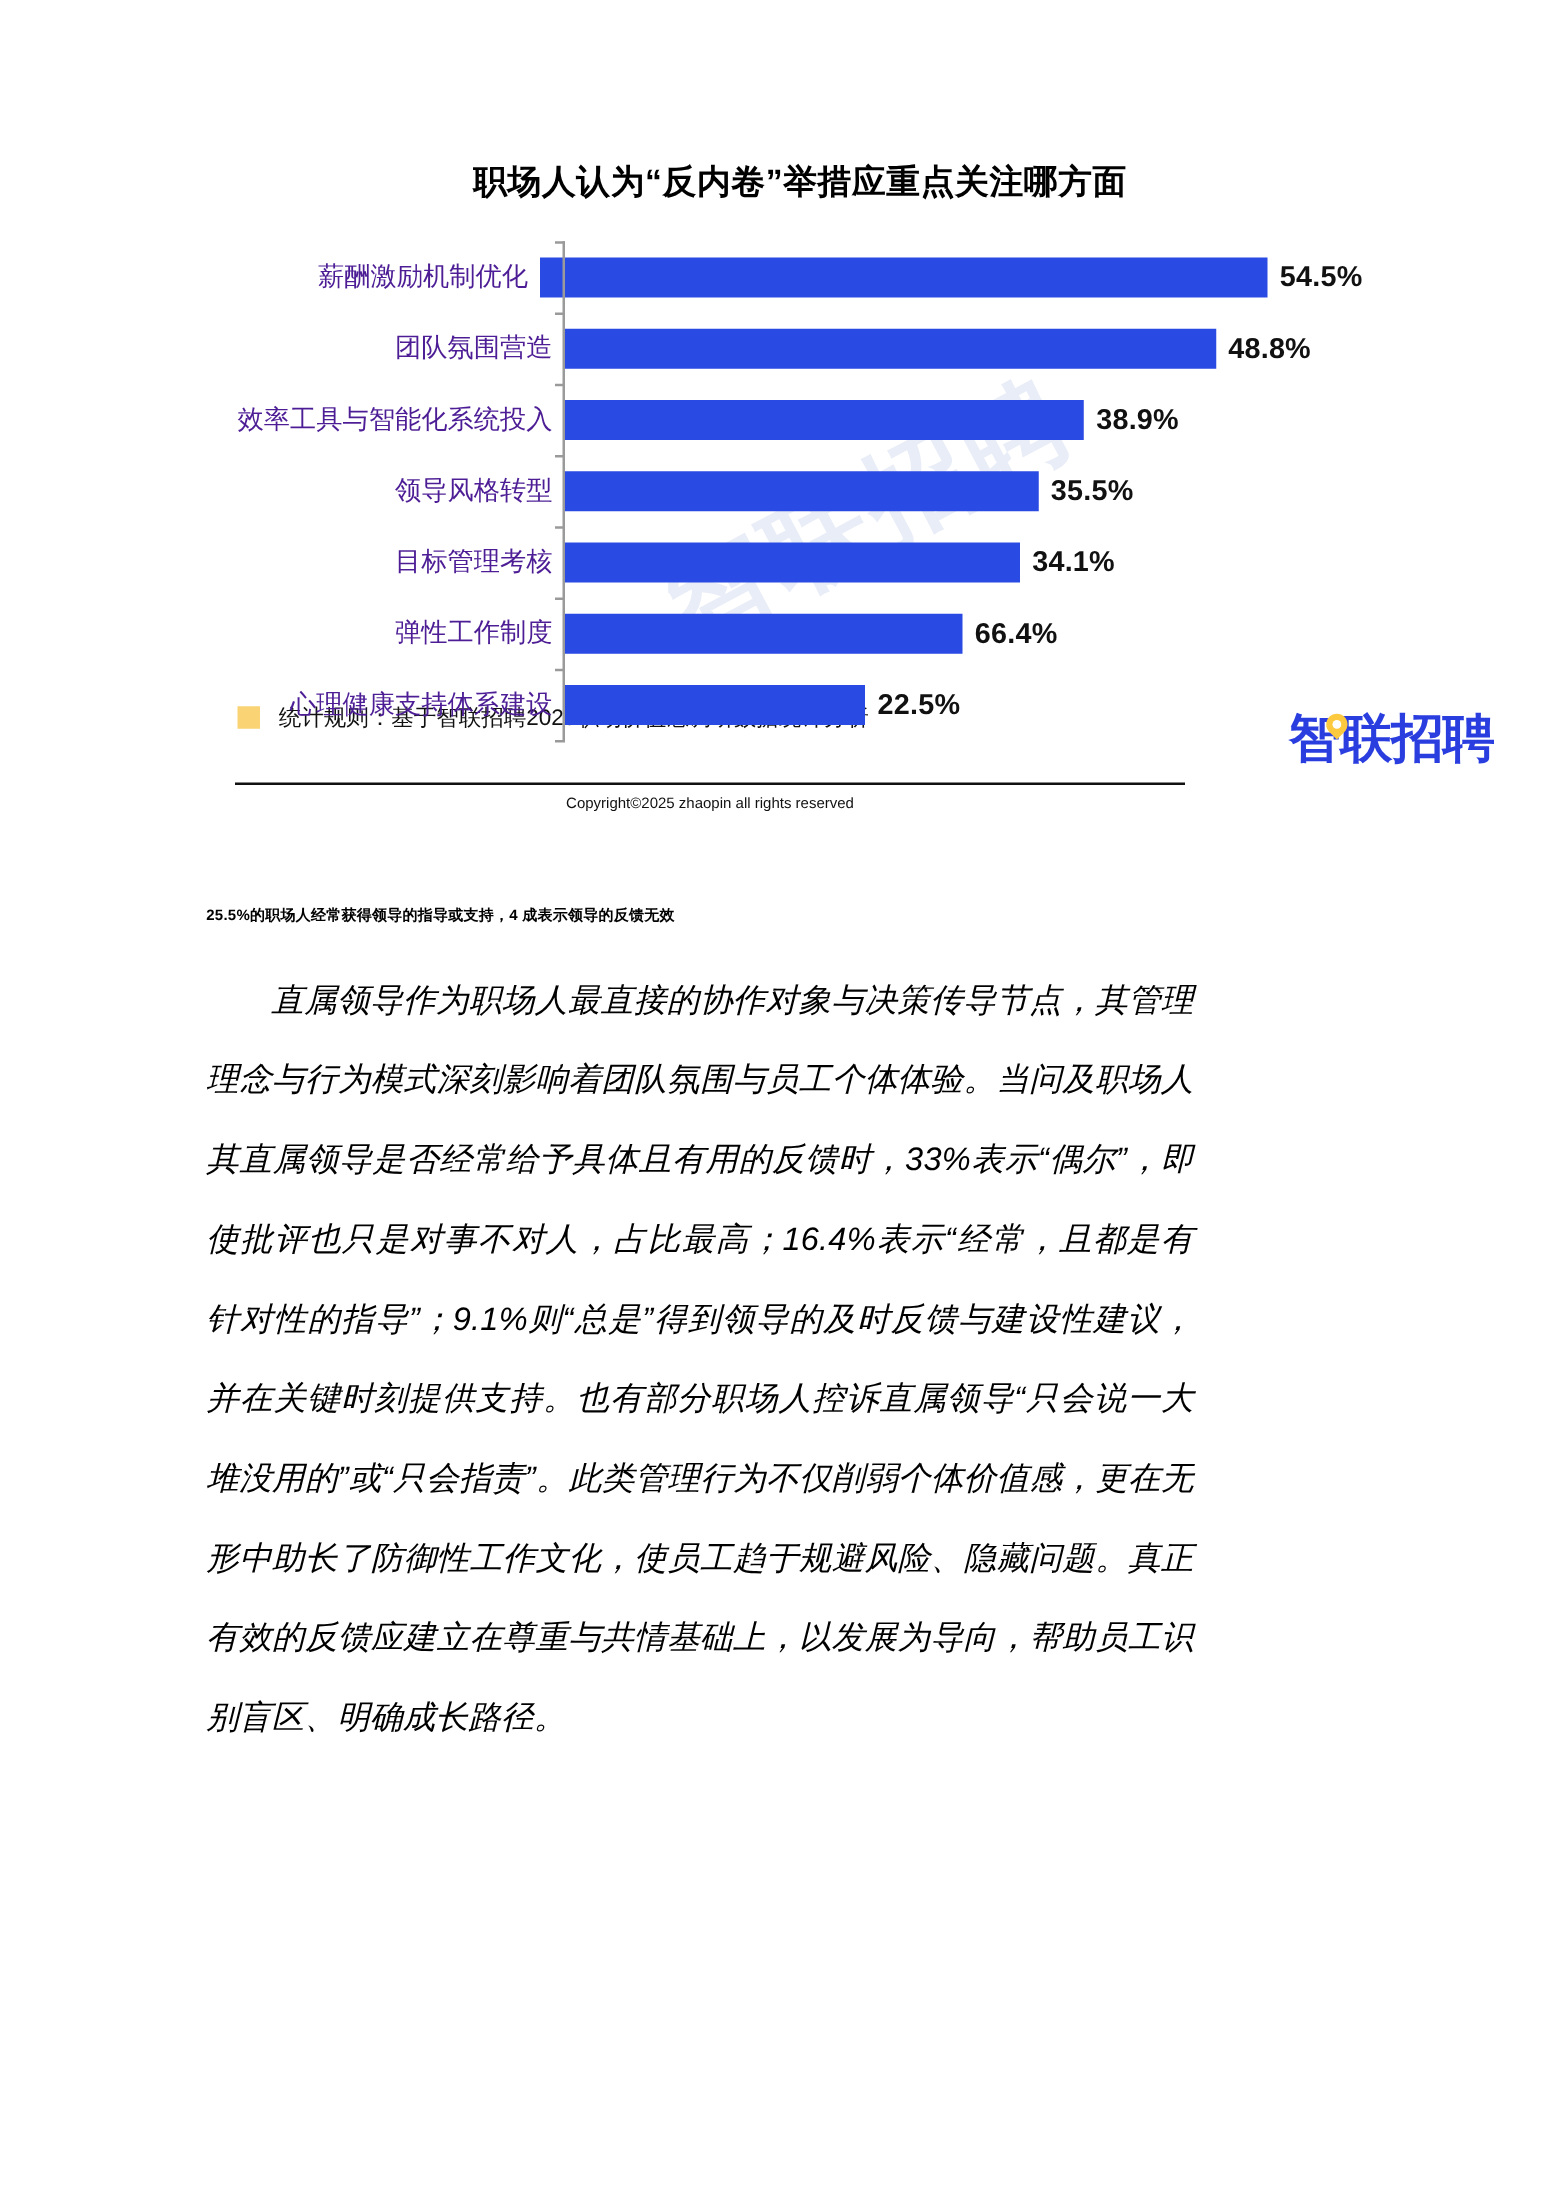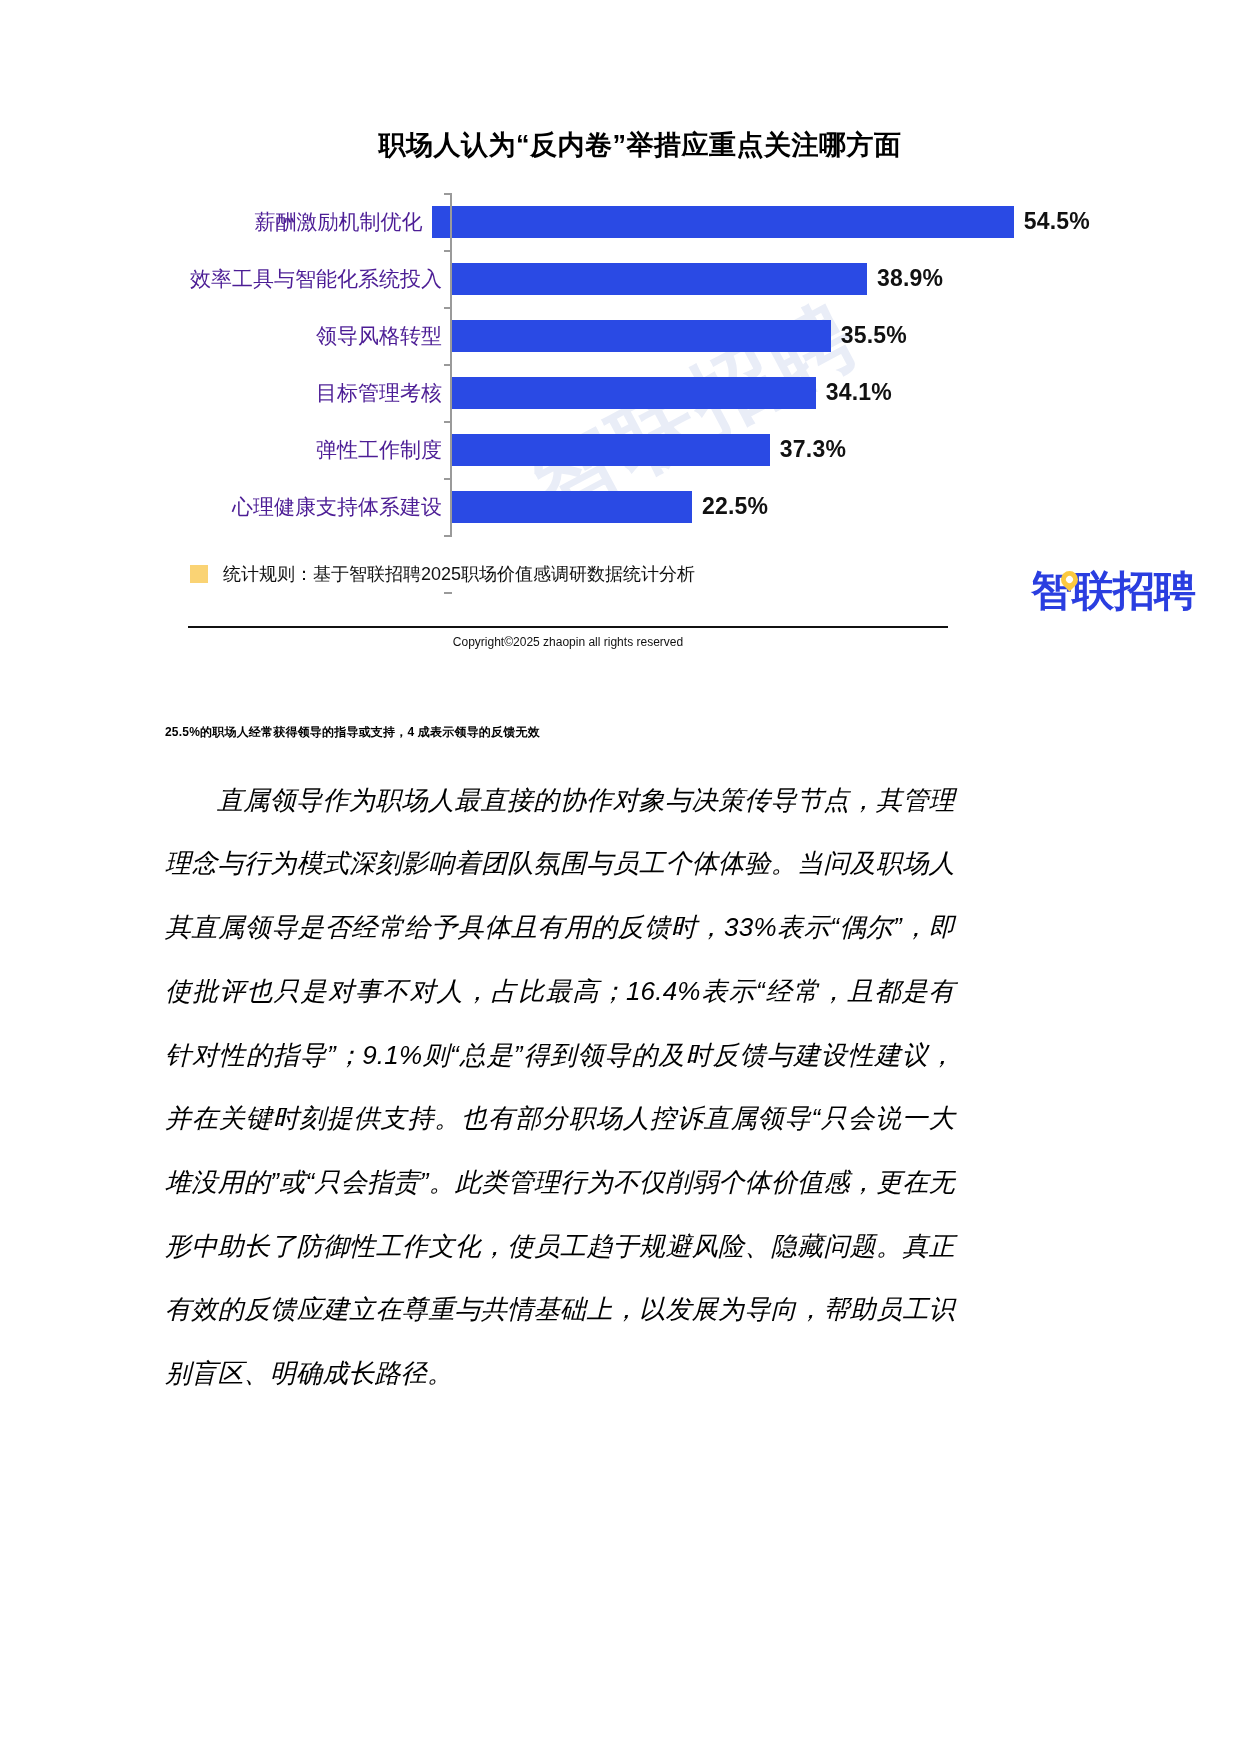--- a/index.html
+++ b/index.html
@@ -232,20 +232,27 @@
         <div class="axis-line"></div>
 
       <div class="row">
             <div class="row-label">薪酬激励机制优化</div>
             <div class="bar-wrap">
               <div class="bar" style="width: 581.333px; background: rgb(42, 74, 228);"></div>
               <div class="bar-value">54.5%</div>
             </div>
           </div>
           <div class="tick" style="top: 0px;"></div>
+          <div class="row">
+            <div class="row-label">团队氛围营造</div>
+            <div class="bar-wrap">
+              <div class="bar" style="width: 520.533px; background: rgb(42, 74, 228);"></div>
+              <div class="bar-value">48.8%</div>
+            </div>
+          </div>
           <div class="tick" style="top: 57px;"></div>
           <div class="row">
             <div class="row-label">效率工具与智能化系统投入</div>
             <div class="bar-wrap">
               <div class="bar" style="width: 414.933px; background: rgb(42, 74, 228);"></div>
               <div class="bar-value">38.9%</div>
             </div>
           </div>
           <div class="tick" style="top: 114px;"></div>
           <div class="row">
@@ -261,21 +268,21 @@
             <div class="bar-wrap">
               <div class="bar" style="width: 363.733px; background: rgb(42, 74, 228);"></div>
               <div class="bar-value">34.1%</div>
             </div>
           </div>
           <div class="tick" style="top: 228px;"></div>
           <div class="row">
             <div class="row-label">弹性工作制度</div>
             <div class="bar-wrap">
               <div class="bar" style="width: 317.867px; background: rgb(42, 74, 228);"></div>
-              <div class="bar-value">37.3%</div>
+              <div class="bar-value">66.4%</div>
             </div>
           </div>
           <div class="tick" style="top: 285px;"></div>
           <div class="row">
             <div class="row-label">心理健康支持体系建设</div>
             <div class="bar-wrap">
               <div class="bar" style="width: 240px; background: rgb(42, 74, 228);"></div>
               <div class="bar-value">22.5%</div>
             </div>
           </div>

